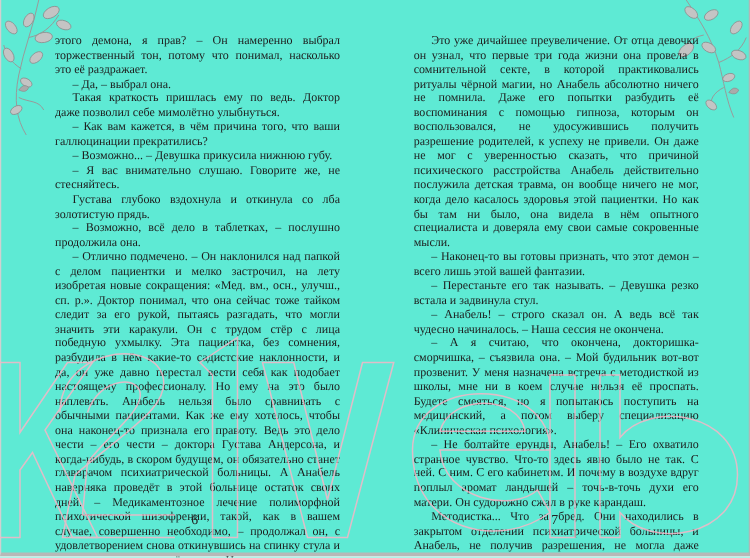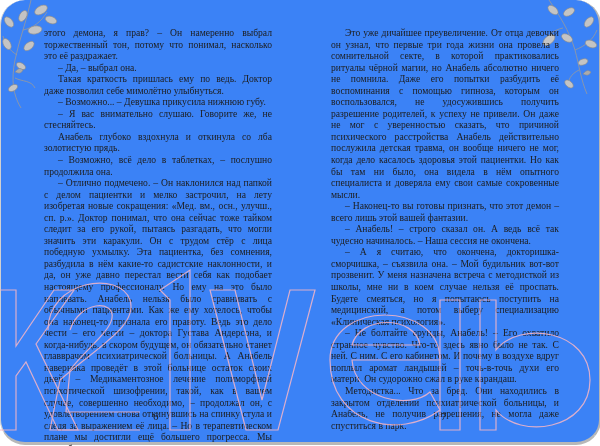--- a/index.html
+++ b/index.html
@@ -1,17 +1,17 @@
 <!DOCTYPE html>
 <html><head>
 <meta charset="utf-8">
 <style>
   html, body { margin:0; padding:0; }
   body { width:600px; height:446px; background:#ffffff; position:relative; overflow:hidden; font-family:"DejaVu Serif","Liberation Serif",serif; }
-  .spread { position:absolute; left:0; top:0; width:598px; height:442px; border-right:2px solid #b5b5b5; border-bottom:3px solid #b8b8b8; border-left:1px solid #d0d0d0; background:#3b82f6;border-radius:25px; }
+  .spread { position:absolute; left:0; top:0; width:598px; height:442px; border-right:2px solid #b5b5b5; border-bottom:3px solid #b8b8b8; border-left:1px solid #d0d0d0; background:#5eead4; }
   .page { position:absolute; top:0; height:442px; }
   .page.left { left:0; width:300px; }
   .page.right { left:300px; width:298px; }
   .text { position:absolute; font-family:"Liberation Serif", serif; font-size:9.6px; line-height:11.55px; color:#1d1d1d; text-align:justify; }
   .page.left .text { left:43px; top:27px; width:228px; }
   .page.right .text { left:30px; top:27px; width:228px; }
   .text p { margin:0; text-indent:14px; hyphens:manual; }
   .text p.noindent { text-indent:0; }
   .page-number { position:absolute; font-family:"Liberation Serif", serif; font-size:11px; color:#222; }
   .page.left .page-number { left:152px; top:410px; }
@@ -45,23 +45,24 @@
         <ellipse cx="20" cy="66" rx="5" ry="3" transform="rotate(30 20 66)"></ellipse>
         <ellipse cx="12" cy="88" rx="5" ry="3" transform="rotate(-30 12 88)"></ellipse>
       </g>
       <path d="M14 72 q4 -6 8 -2 q-2 5 -8 2z" fill="#aaa" stroke="#888" stroke-width="0.5"></path>
     </svg>
 
     <div class="text">
       <p class="noindent">этого демона, я прав? – Он намеренно выбрал торжественный тон, потому что понимал, насколько это её раздражает.</p>
       <p>– Да, – выбрал она.</p>
       <p>Такая краткость пришлась ему по ведь. Доктор даже позволил себе мимолётно улыбнуться.</p>
+      <p>– Как вам кажется, в чём причина того, что ваши галлюцинации прекратились?</p>
       <p>– Возможно... – Девушка прикусила нижнюю губу.</p>
       <p>– Я вас внимательно слушаю. Говорите же, не стесняйтесь.</p>
-      <p>Анабель глубоко вздохнула и откинула со лба золотистую прядь.</p>
+      <p>Густава глубоко вздохнула и откинула со лба золотистую прядь.</p>
       <p>– Возможно, всё дело в таблетках, – послушно продолжила она.</p>
       <p>– Отлично подмечено. – Он наклонился над папкой с делом пациентки и мелко застрочил, на лету изобретая новые сокращения: «Мед. вм., осн., улучш., сп. р.». Доктор понимал, что она сейчас тоже тайком следит за его рукой, пытаясь разгадать, что могли значить эти каракули. Он с трудом стёр с лица победную ухмылку. Эта пациентка, без сомнения, разбудила в нём какие-то садистские наклонности, и да, он уже давно перестал вести себя как подобает настоящему профессионалу. Но ему на это было наплевать. Анабель нельзя было сравнивать с обычными пациентами. Как же ему хотелось, чтобы она наконец-то признала его правоту. Ведь это дело чести – его чести – доктора Густава Андерсона, и когда-нибудь, в скором будущем, он обязательно станет главврачом психиатрической больницы. А Анабель наверняка проведёт в этой больнице остаток своих дней. – Медикаментозное лечение полиморфной психотической шизофрении, такой, как в вашем случае, совершенно необходимо, – продолжал он, с удовлетворением снова откинувшись на спинку стула и следя за выражением её лица. – Но в терапевтическом плане мы достигли ещё большего прогресса. Мы проработали вашу детскую травму и проанализировали её влияние на ваши болезненные воспоминания.</p>
     </div>
     <div class="page-number">6</div>
   </div>
 
   <div class="page right">
     <svg class="ornament orn-right" viewBox="0 0 60 95">
       <g fill="none" stroke="#9a9a9a" stroke-width="0.8">
         <path d="M10 0 C 20 15, 30 30, 36 50 C 40 65, 42 80, 48 94"></path>
@@ -78,20 +79,21 @@
         <ellipse cx="52" cy="44" rx="6" ry="3.5" transform="rotate(20 52 44)"></ellipse>
         <ellipse cx="44" cy="62" rx="5" ry="3" transform="rotate(-20 44 62)"></ellipse>
         <ellipse cx="30" cy="84" rx="5" ry="3" transform="rotate(40 30 84)"></ellipse>
       </g>
       <path d="M44 74 q4 -6 8 -2 q-2 5 -8 2z" fill="#aaa" stroke="#888" stroke-width="0.5"></path>
     </svg>
 
     <div class="text">
       <p>Это уже дичайшее преувеличение. От отца девочки он узнал, что первые три года жизни она провела в сомнительной секте, в которой практиковались ритуалы чёрной магии, но Анабель абсолютно ничего не помнила. Даже его попытки разбудить её воспоминания с помощью гипноза, которым он воспользовался, не удосужившись получить разрешение родителей, к успеху не привели. Он даже не мог с уверенностью сказать, что причиной психического расстройства Анабель действительно послужила детская травма, он вообще ничего не мог, когда дело касалось здоровья этой пациентки. Но как бы там ни было, она видела в нём опытного специалиста и доверяла ему свои самые сокровенные мысли.</p>
       <p>– Наконец-то вы готовы признать, что этот демон – всего лишь этой вашей фантазии.</p>
+      <p>– Перестаньте его так называть. – Девушка резко встала и задвинула стул.</p>
       <p>– Анабель! – строго сказал он. А ведь всё так чудесно начиналось. – Наша сессия не окончена.</p>
       <p>– А я считаю, что окончена, докторишка-сморчишка, – съязвила она. – Мой будильник вот-вот прозвенит. У меня назначена встреча с методисткой из школы, мне ни в коем случае нельзя её проспать. Будете смеяться, но я попытаюсь поступить на медицинский, а потом выберу специализацию «Клиническая психология».</p>
       <p>– Не болтайте ерунды, Анабель! – Его охватило странное чувство. Что-то здесь явно было не так. С ней. С ним. С его кабинетом. И почему в воздухе вдруг поплыл аромат ландышей – точь-в-точь духи его матери. Он судорожно сжал в руке карандаш.</p>
       <p>Методистка... Что за бред. Они находились в закрытом отделении психиатрической больницы, и Анабель, не получив разрешения, не могла даже спуститься в парк.</p>
 
     </div>
     <div class="page-number">7</div>
   </div>
 </div>
 

